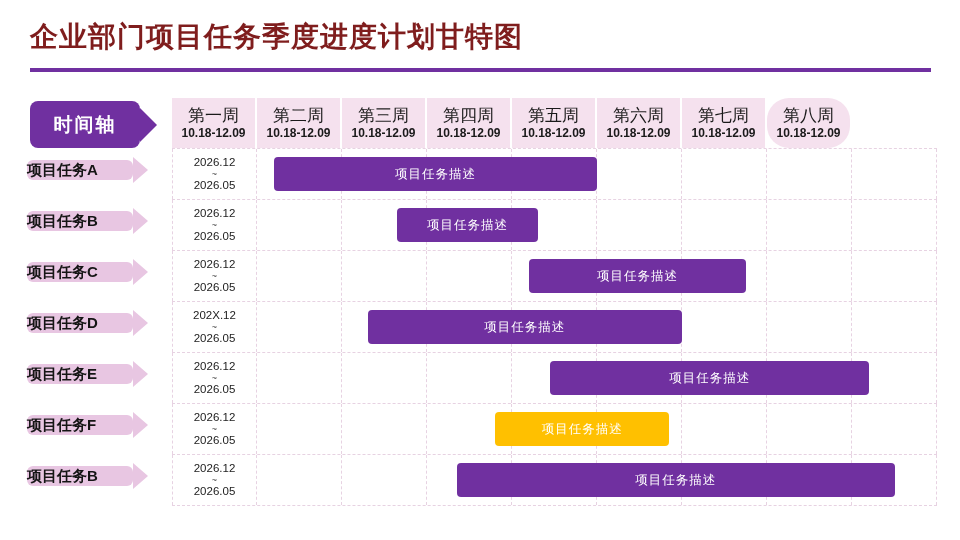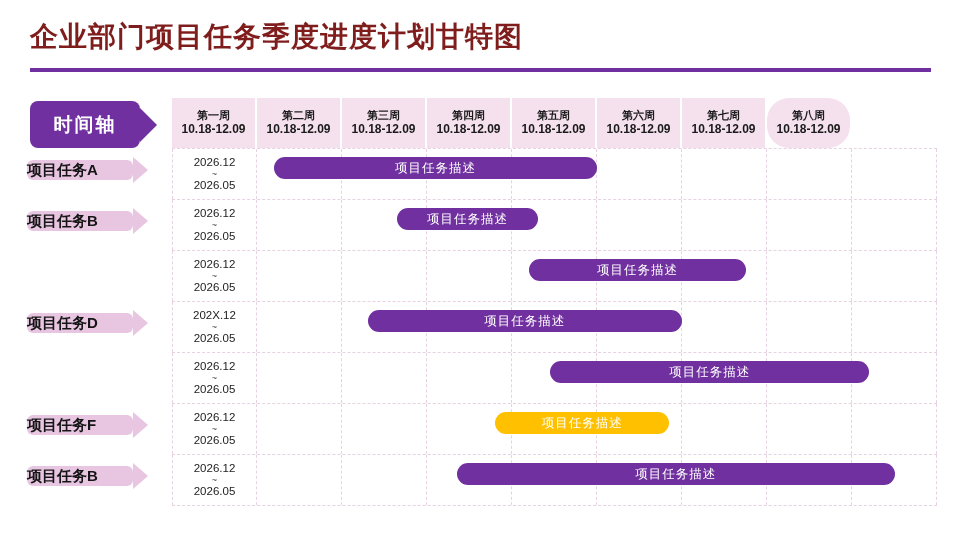--- a/index.html
+++ b/index.html
@@ -15,37 +15,37 @@
     border-radius:8px;display:flex;align-items:center;justify-content:center;}
   .tl-pennant::after{content:"";position:absolute;right:-17px;top:50%;transform:translateY(-50%);
     border-left:17px solid var(--accent-purple);border-top:17px solid transparent;border-bottom:17px solid transparent;}
   .tl-pennant span{color:#fff;font-size:19px;font-weight:bold;letter-spacing:2px;text-align:right;}
   
   .hrow{position:absolute;left:172px;top:98px;width:765px;height:50px;display:flex;}
   .hcell{width:83px;margin-right:2px;background:var(--header-pink);display:flex;flex-direction:column;
     align-items:center;justify-content:center;text-align:center;line-height:1.25;}
   .hcell:last-child{margin-right:0;border-radius:22px;}
   .hcell .dlabel{font-size:13px;font-weight:bold;}
-  .wname{font-size:11px;font-weight:bold;}
+  .wname{font-size:17px;font-weight:normal;}
   .wrange{font-size:12px;font-weight:bold;}
   
   .grid{position:absolute;left:172px;top:148px;width:765px;border-top:1px dashed var(--grid-line);}
   .row{position:relative;width:765px;height:51px;display:flex;border-bottom:1px dashed var(--grid-line);box-sizing:border-box;}
   .cell{width:85px;height:100%;border-right:1px dashed var(--grid-line);box-sizing:border-box;}
   .cell.datecell{border-left:1px dashed var(--grid-line);display:flex;flex-direction:column;align-items:center;
     justify-content:center;font-size:11.5px;font-weight:500;color:#222;line-height:1.15;}
   .cell.datecell .tilde{font-size:9px;color:#444;}
   
   .pennant{position:absolute;left:-145px;top:11px;width:106px;height:20px;background:var(--label-pink);
     border-radius:6px;display:flex;align-items:center;}
   .pennant::after{content:"";position:absolute;right:-15px;top:50%;transform:translateY(-50%);
     border-left:15px solid var(--label-pink);border-top:13px solid transparent;border-bottom:13px solid transparent;}
   .pennant span{font-size:15px;font-weight:bold;color:#151515;}
   
-  .bar{position:absolute;top:8px;height:22px;border-radius:12px;display:flex;align-items:center;
+  .bar{position:absolute;top:8px;height:34px;border-radius:4px;display:flex;align-items:center;
     justify-content:center;}
   .bar span{color:#fff;font-size:12.5px;font-weight:500;letter-spacing:1px;}
 </style>
 </head>
 <body>
 
 <div class="canvas">
   <div class="title">企业部门项目任务季度进度计划甘特图</div>
   <div class="title-rule"></div>
 
@@ -136,20 +136,23 @@
     <div class="cell"></div>
     <div class="cell"></div>
     <div class="cell"></div>
     <div class="cell"></div>
     <div class="bar" style="left: 225.25px; width: 140.25px; background: rgb(112, 48, 160);">
       <span>项目任务描述</span>
     </div>
   </div>
 
   <div class="row">
+    <div class="pennant">
+      <span>项目任务C</span>
+    </div>
     <div class="cell datecell">
       <div>2026.12</div>
       <div class="tilde">~</div>
       <div>2026.05</div>
     </div>
     <div class="cell"></div>
     <div class="cell"></div>
     <div class="cell"></div>
     <div class="cell"></div>
     <div class="cell"></div>
@@ -177,20 +180,23 @@
     <div class="cell"></div>
     <div class="cell"></div>
     <div class="cell"></div>
     <div class="cell"></div>
     <div class="bar" style="left: 195.5px; width: 314.5px; background: rgb(112, 48, 160);">
       <span>项目任务描述</span>
     </div>
   </div>
 
   <div class="row">
+    <div class="pennant">
+      <span>项目任务E</span>
+    </div>
     <div class="cell datecell">
       <div>2026.12</div>
       <div class="tilde">~</div>
       <div>2026.05</div>
     </div>
     <div class="cell"></div>
     <div class="cell"></div>
     <div class="cell"></div>
     <div class="cell"></div>
     <div class="cell"></div>

